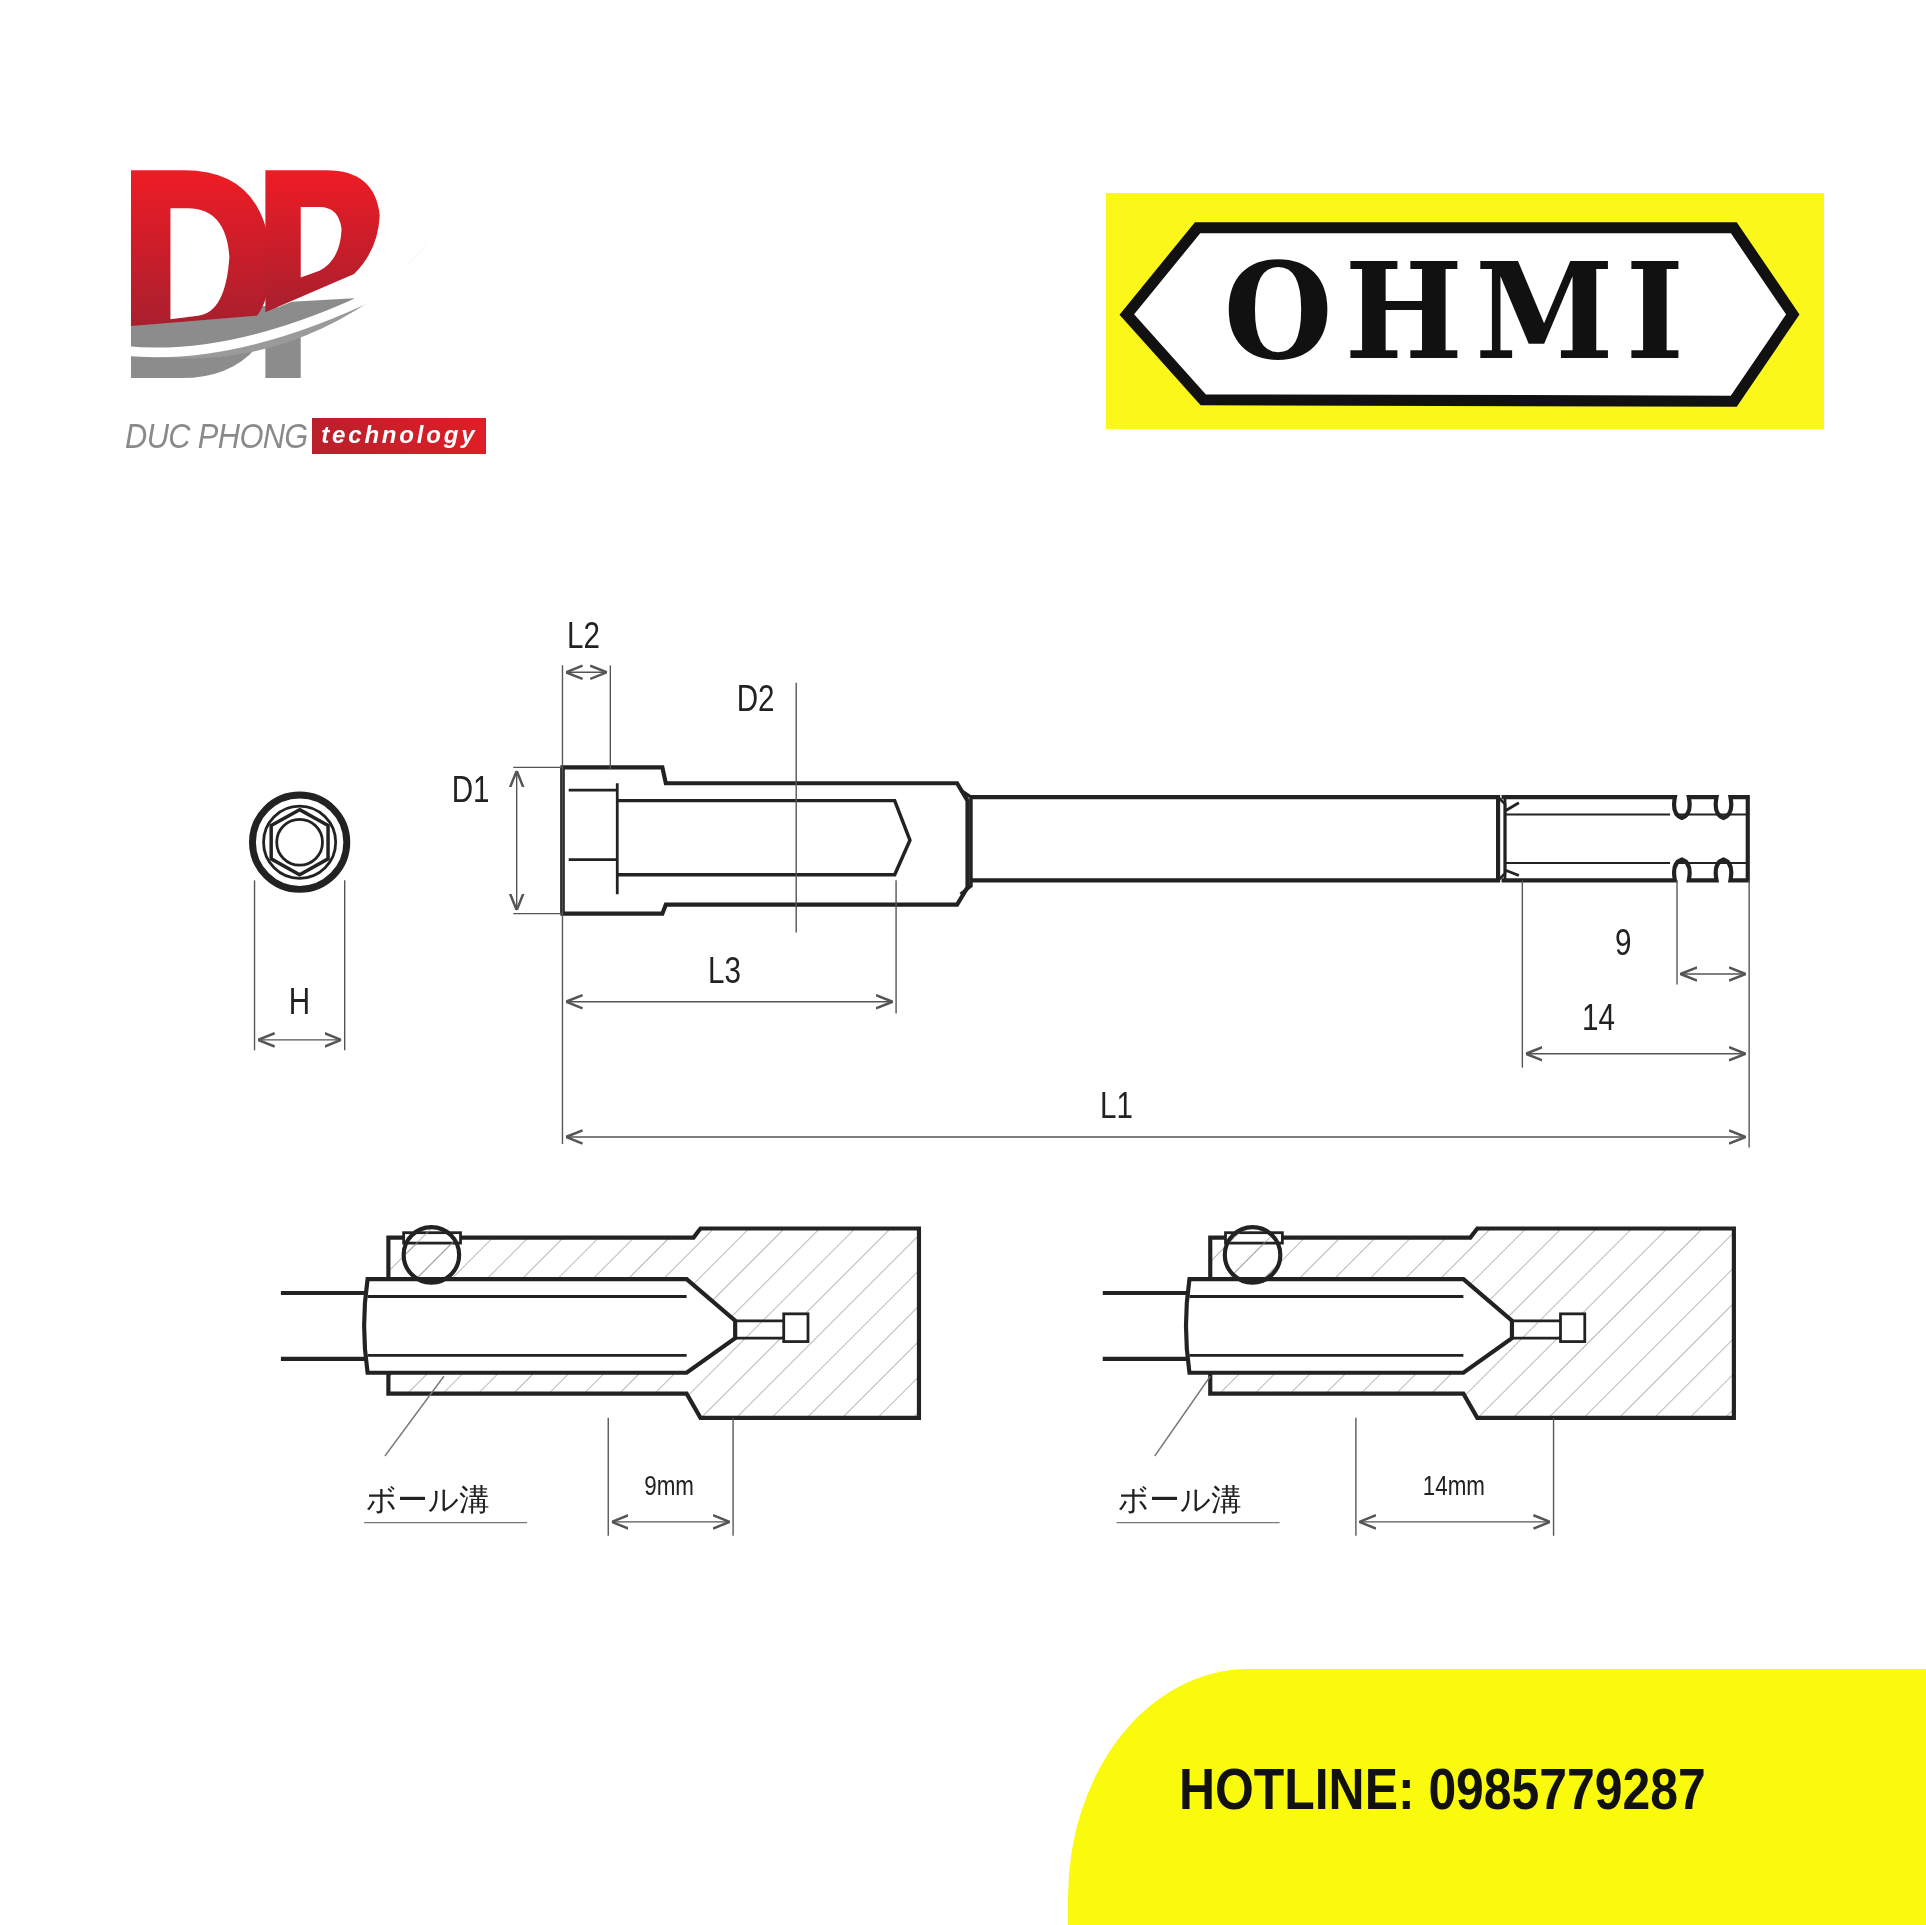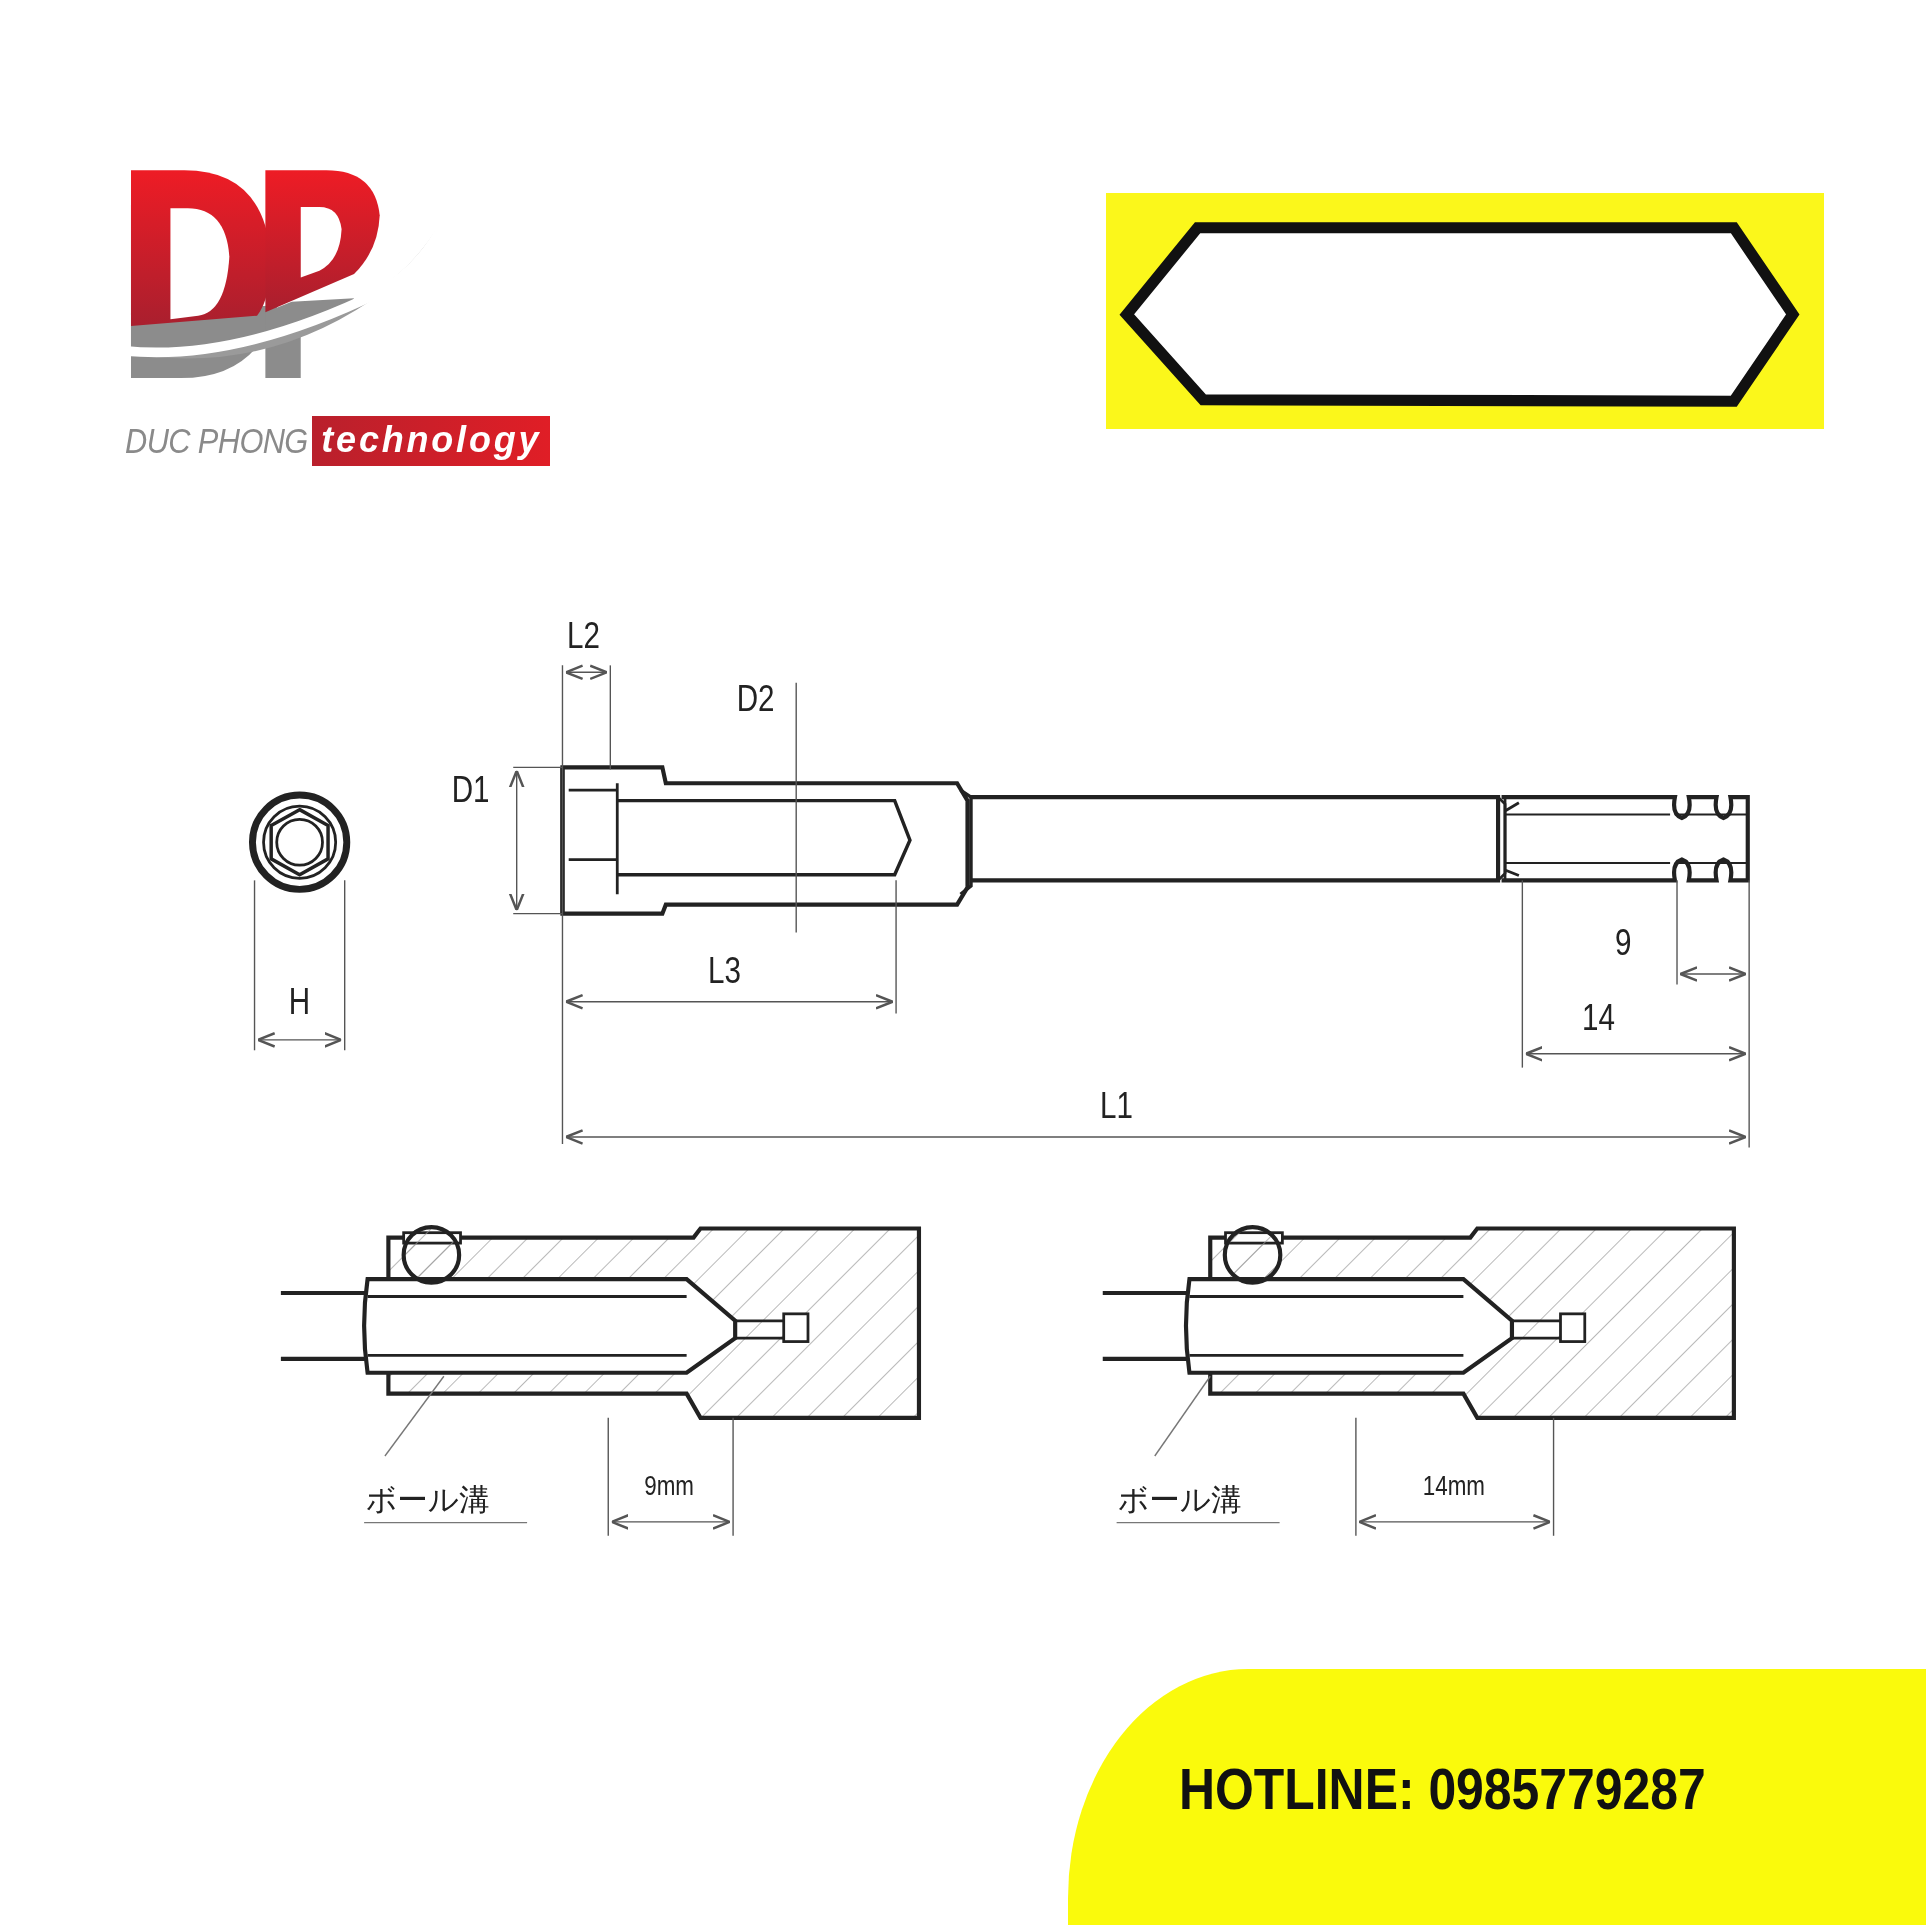--- a/index.html
+++ b/index.html
@@ -2,21 +2,21 @@
 <html style="font-size:11px"><head>
 <meta charset="utf-8">
 <style>
   html, body { margin:0; padding:0; background:#ffffff; }
   body { width:1926px; height:1925px; position:relative; overflow:hidden; font-family:"Liberation Sans", sans-serif; }
   .abs { position:absolute; }
   
   #dp-logo { left:28px; top:139px; width:569px; height:333px; }
   .dp-sub { position:absolute; left:125px; top:416px; display:flex; align-items:center;font-style:italic; }
   .dp-duc { font-family:"Liberation Sans", sans-serif; font-size:35px; color:#8a8a8a; letter-spacing:-0.7px; font-weight:300; transform:scaleX(0.88); transform-origin:left center; margin-right:-21px; }
-  .dp-tech { background:linear-gradient(90deg,#b9202c,#e01e26); color:#fff; font-weight:bold; font-size:36px; letter-spacing:2.8px; padding:2.8px 8.3px 5.5px 9.7px; }
+  .dp-tech { background:linear-gradient(90deg,#b9202c,#e01e26); color:#fff; font-weight:bold; font-size:24px; letter-spacing:2.8px; padding:2.8px 8.3px 5.5px 9.7px; }
   
   #ohmi { left:1106px; top:193px; width:718px; height:236px; background:#fbf71b; }
   
   #drawing { left:0; top:596px; width:1536px; height:971px; }
   
   #hotline-bg { left:1068px; top:1669px; width:858px; height:257px; background:#fafa0c; border-top-left-radius:180px 229px; }
   #hotline-text { left:1179px; top:1755px; font-family:"Liberation Sans", sans-serif; font-weight:bold; font-size:58px; color:#111; transform:scaleX(0.86); transform-origin:left center; white-space:nowrap; }
 </style>
 </head>
 <body>
@@ -47,20 +47,23 @@
 <div class="dp-sub">
   <span class="dp-duc">DUC PHONG</span>
   <span class="dp-tech">technology</span>
 </div>
 
 <div class="abs" id="ohmi">
   <svg width="718" height="236" viewBox="0 0 1035 340">
     <polygon points="130,52 995,45 1060,0" fill="none"></polygon>
     <polygon points="132,50 905,50 990,175 905,300 140,298 30,175" fill="#ffffff" stroke="#111" stroke-width="16"></polygon>
   </svg>
+  <div class="abs" style="left:97px;top:42px;width:513px;height:153px;display:flex;align-items:center;justify-content:center;">
+    <span style="font-family:'DejaVu Serif', serif;font-weight:bold;font-size:132px;letter-spacing:12.5px;color:#111;transform:scaleX(0.95);display:inline-block;">OHMI</span>
+  </div>
 </div>
 
 <div class="abs" id="drawing">
   <svg width="1926" height="971" viewBox="0 860 2777 1400">
     <defs>
       <pattern id="hatch" patternUnits="userSpaceOnUse" width="36" height="36" patternTransform="rotate(45)">
         <line x1="0" y1="0" x2="0" y2="36" stroke="#9a9a9a" stroke-width="2"></line>
       </pattern>
       <marker id="arr" viewBox="0 0 10 10" refX="10" refY="5" markerWidth="12" markerHeight="12" orient="auto-start-reverse">
         <path d="M0 1 L10 5 L0 9" fill="none" stroke="#555" stroke-width="1.5"></path>

